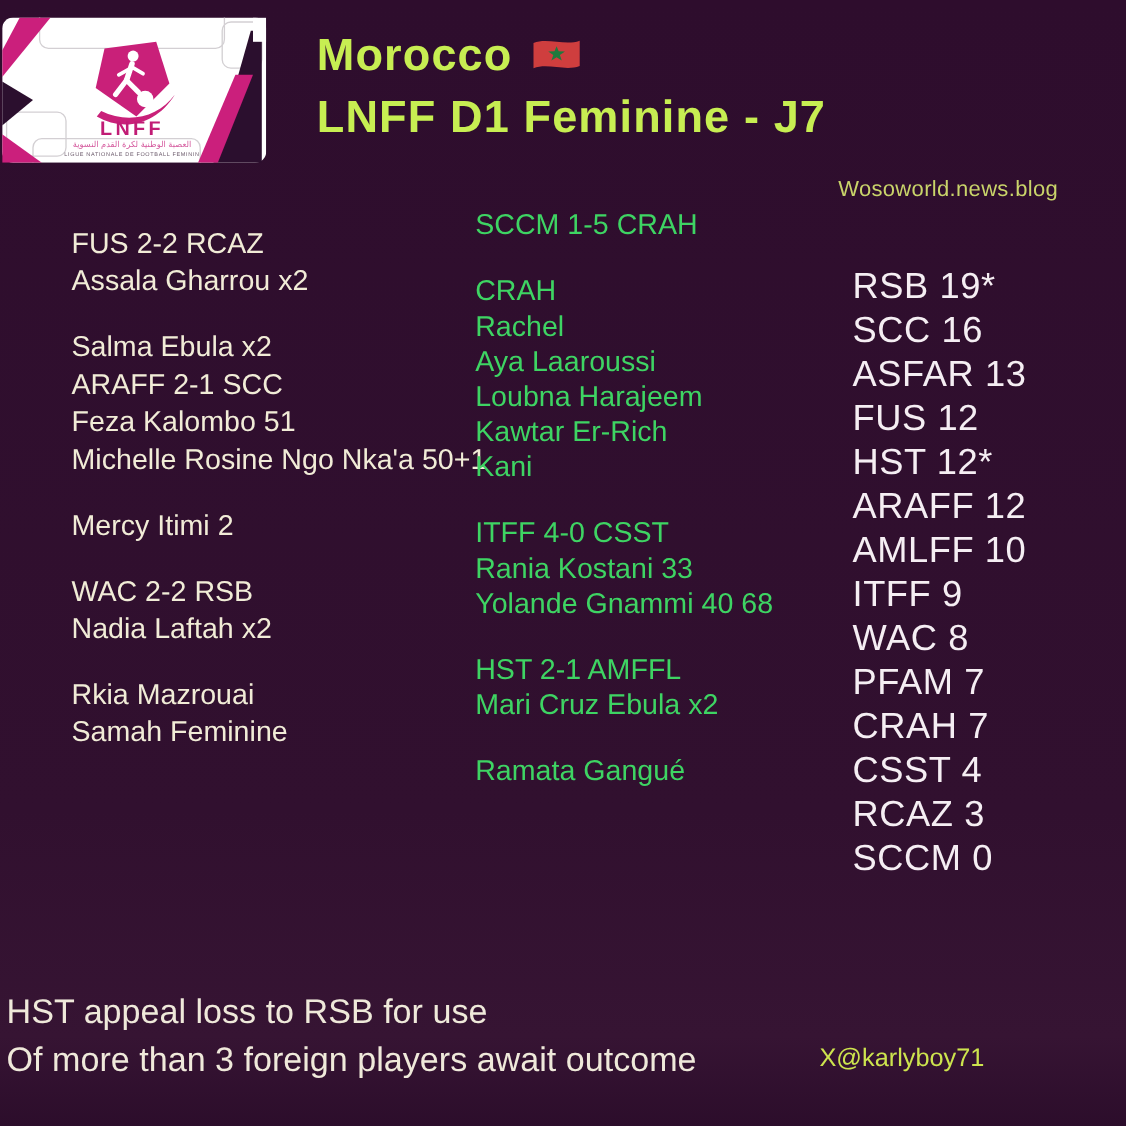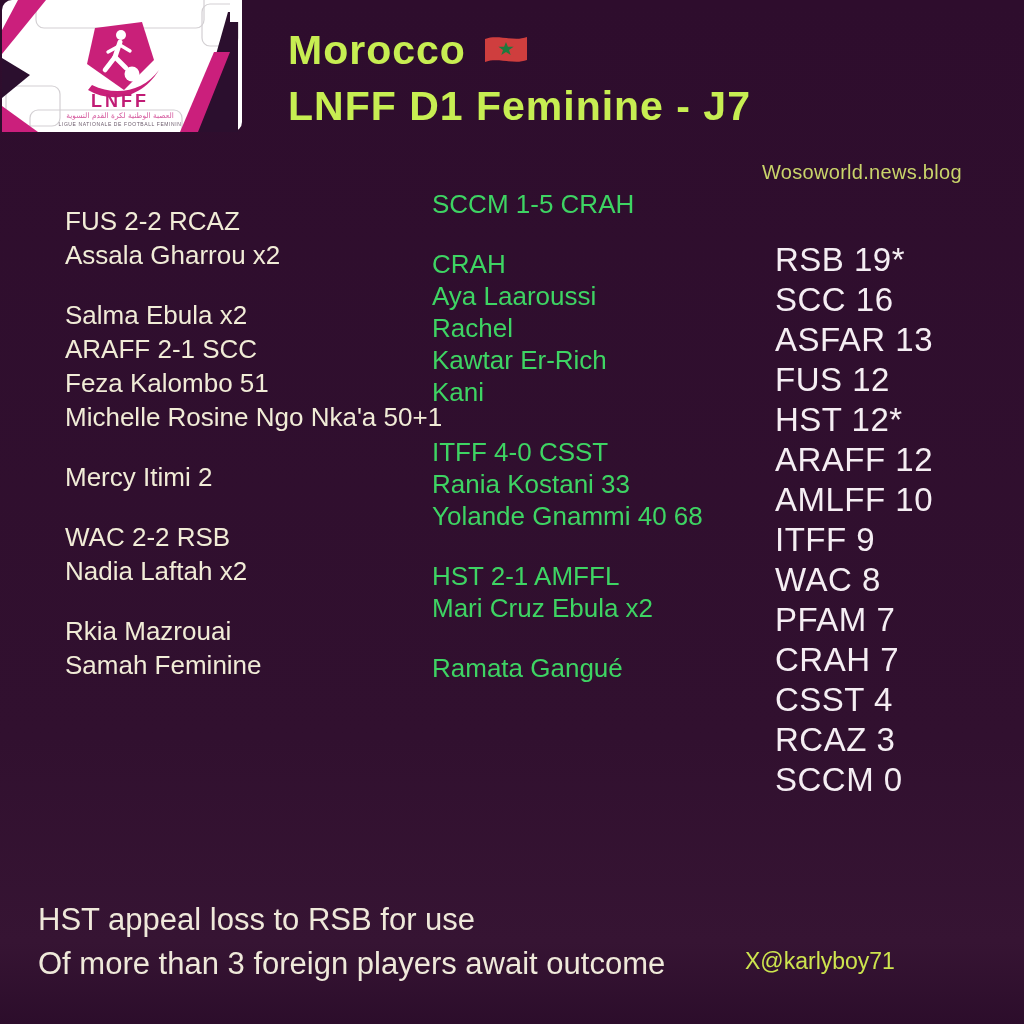--- a/index.html
+++ b/index.html
@@ -3,21 +3,21 @@
 <meta charset="utf-8">
 <style>
   html,body{margin:0;padding:0;background:#1c081c;}
   .canvas{
     position:relative;
     width:1024px;height:1024px;
     background:linear-gradient(180deg,#2e0d2d 0%,#31102f 72%,#361433 92%,#2c0d2b 100%);
     overflow:hidden;
     font-family:"Liberation Sans", sans-serif;
   }
-  .logo-card{position:absolute;left:2px;top:0;width:240px;height:148px;}
+  .logo-card{position:absolute;left:2px;top:16px;width:240px;height:148px;}
   .title-block{position:absolute;left:288px;top:22px;}
   .title-line{font-size:41px;font-weight:bold;line-height:56px;letter-spacing:1px;white-space:nowrap;}
   .flag{width:48px;height:36px;margin-left:16px;vertical-align:-4px;}
   .source-label{position:absolute;left:762px;top:161px;font-size:20px;letter-spacing:0.3px;}
   .col{position:absolute;white-space:nowrap;}
   .col-left{left:65px;top:204px;font-size:26px;line-height:34px;}
   .col-mid{left:432px;top:188px;font-size:26px;line-height:32px;}
   .col-right{left:775px;top:240px;font-size:33px;line-height:40px;letter-spacing:0.5px;}
   .group{margin-bottom:26px;}
   .col-mid .group{margin-bottom:28px;}
@@ -102,22 +102,23 @@
         <div class="line">Samah Feminine</div>
       </div>
     </div>
 
   <div class="col col-mid" style="color: rgb(62, 212, 99);">
       <div class="group">
         <div class="line">SCCM 1-5 CRAH</div>
       </div>
       <div class="group">
         <div class="line">CRAH</div>
+        <div class="line">Rachel</div>
         <div class="line">Aya Laaroussi</div>
-        <div class="line">Rachel</div>
+        <div class="line">Loubna Harajeem</div>
         <div class="line">Kawtar Er-Rich</div>
         <div class="line">Kani</div>
       </div>
       <div class="group">
         <div class="line">ITFF 4-0 CSST</div>
         <div class="line">Rania Kostani 33</div>
         <div class="line">Yolande Gnammi 40 68</div>
       </div>
       <div class="group">
         <div class="line">HST 2-1 AMFFL</div>
@@ -138,20 +139,20 @@
       <div class="line">AMLFF 10</div>
       <div class="line">ITFF 9</div>
       <div class="line">WAC 8</div>
       <div class="line">PFAM 7</div>
       <div class="line">CRAH 7</div>
       <div class="line">CSST 4</div>
       <div class="line">RCAZ 3</div>
       <div class="line">SCCM 0</div>
     </div>
 
-  <div class="footer-note" style="color: rgb(239, 233, 218); margin-left: 32px;">
+  <div class="footer-note" style="color: rgb(239, 233, 218);">
     <div>HST appeal loss to RSB for use</div>
     <div>Of more than 3 foreign players await outcome</div>
   </div>
 
   <div class="handle" style="color: rgb(205, 228, 78);">X@karlyboy71</div>
 
 </div>
 
 </body></html>

